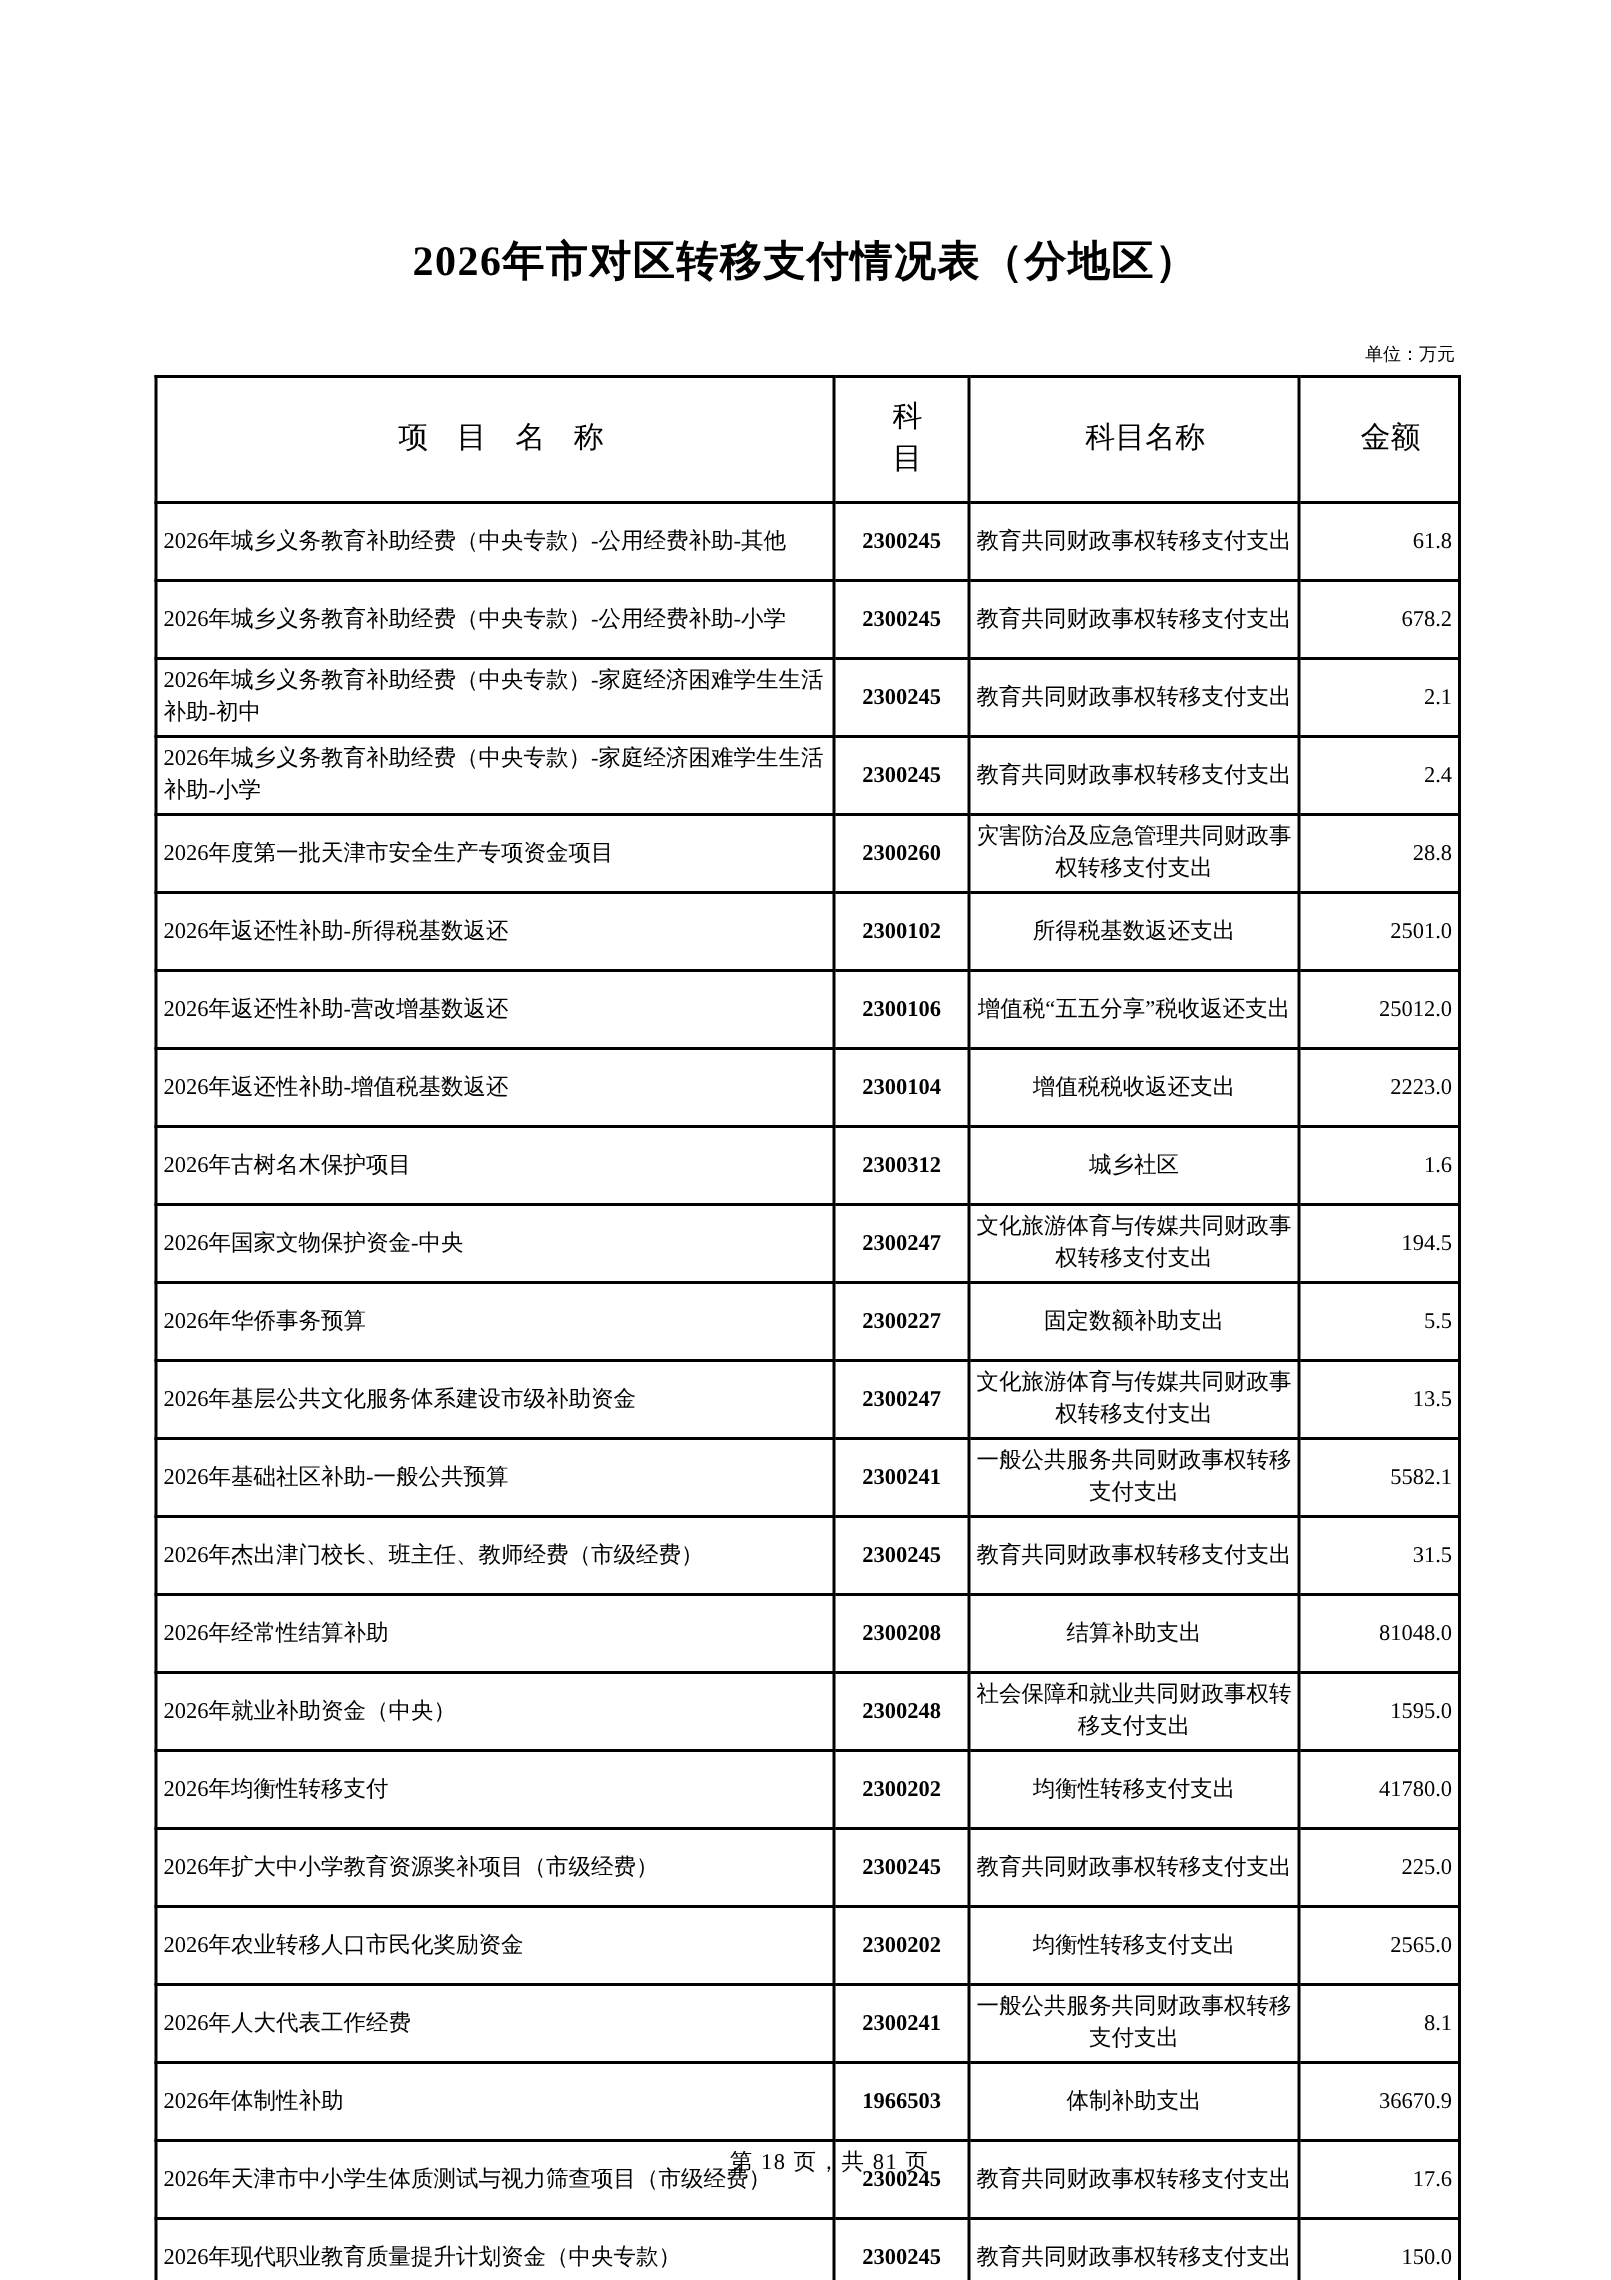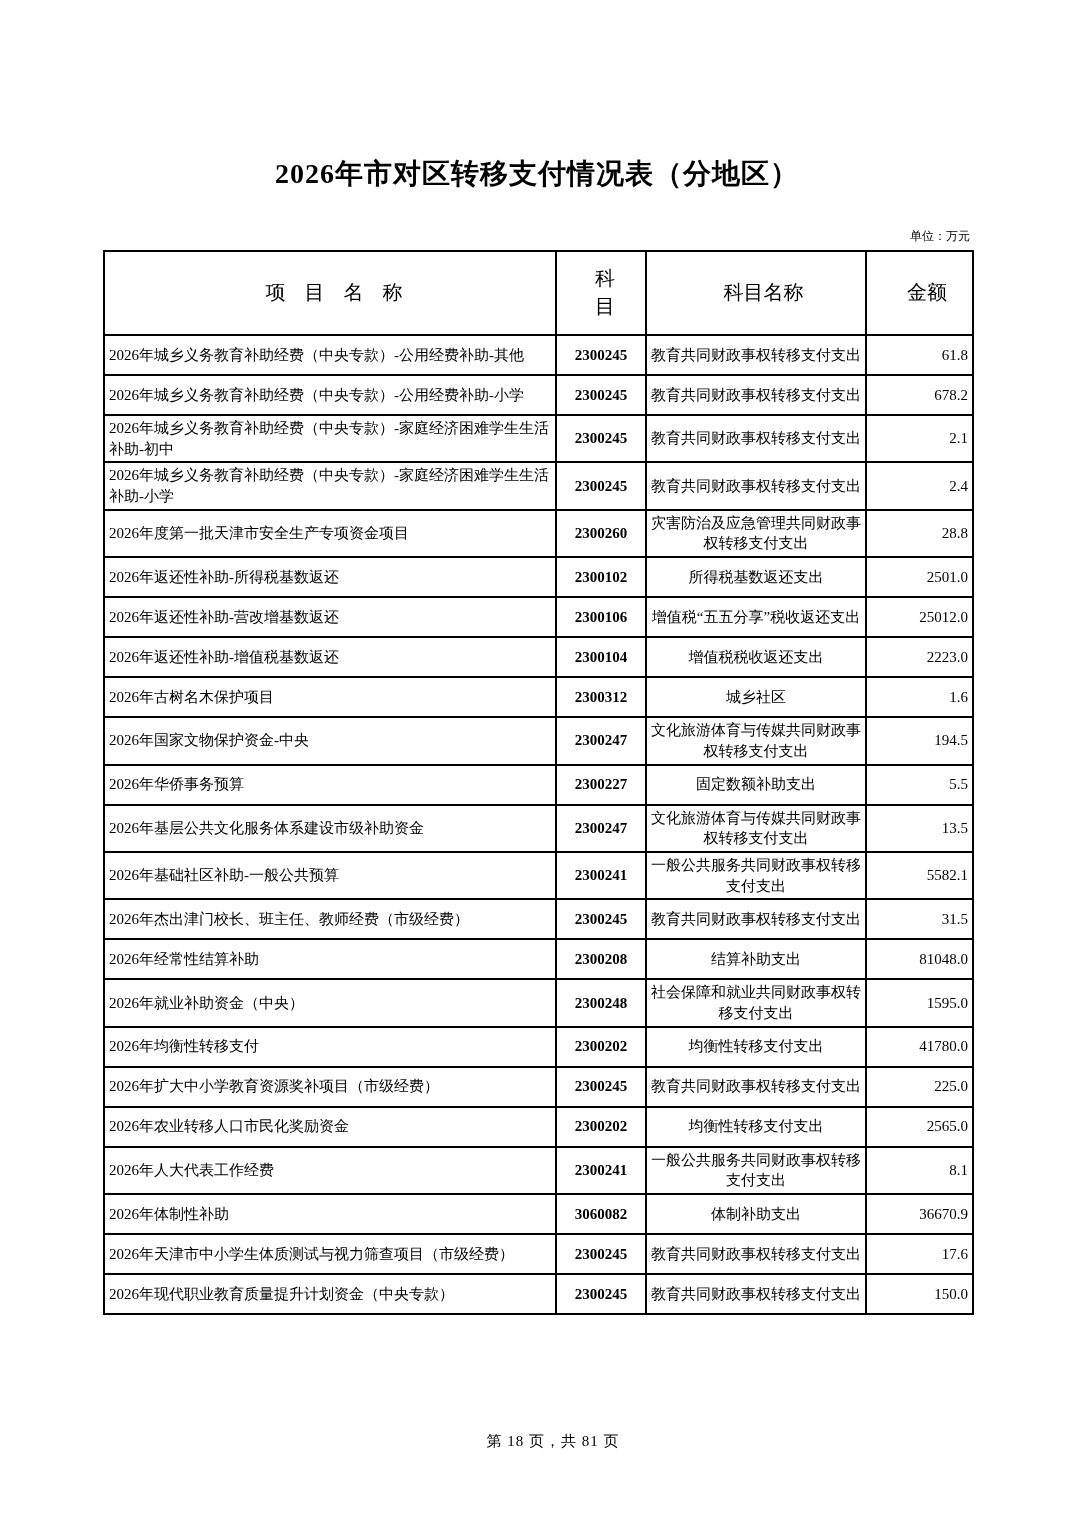--- a/index.html
+++ b/index.html
@@ -55,21 +55,21 @@
     font-size: 20px;
     text-align: center;
     padding-left: 19px;
   }
   th.col-project { letter-spacing: 0.35em; }
   th.col-code    { letter-spacing: 0.35em; }
   .col-project { width: 452px; }
   .col-code    { width: 90px; }
   .col-subject { width: 220px; }
   .col-amount  { width: 107px; }
-  tbody tr { height: 40px; }
+  tbody tr { height: 52px; }
   td.col-project { text-align: left;  padding-left: 5px; padding-right: 2px; }
   td.col-code    { text-align: center; font-weight: bold; }
   td.col-subject { text-align: center; }
   td.col-amount  { text-align: right; padding-right: 5px; }
   .footer {
     position: absolute;
     top: 1432px;
     left: 16px;
     width: 100%;
     text-align: center;
@@ -234,21 +234,21 @@
 
           <tr>
             <td class="col-project">2026年人大代表工作经费</td>
             <td class="col-code">2300241</td>
             <td class="col-subject">一般公共服务共同财政事权转移支付支出</td>
             <td class="col-amount">8.1</td>
           </tr>
 
           <tr>
             <td class="col-project">2026年体制性补助</td>
-            <td class="col-code">3060082</td>
+            <td class="col-code">1966503</td>
             <td class="col-subject">体制补助支出</td>
             <td class="col-amount">36670.9</td>
           </tr>
 
           <tr>
             <td class="col-project">2026年天津市中小学生体质测试与视力筛查项目（市级经费）</td>
             <td class="col-code">2300245</td>
             <td class="col-subject">教育共同财政事权转移支付支出</td>
             <td class="col-amount">17.6</td>
           </tr>

